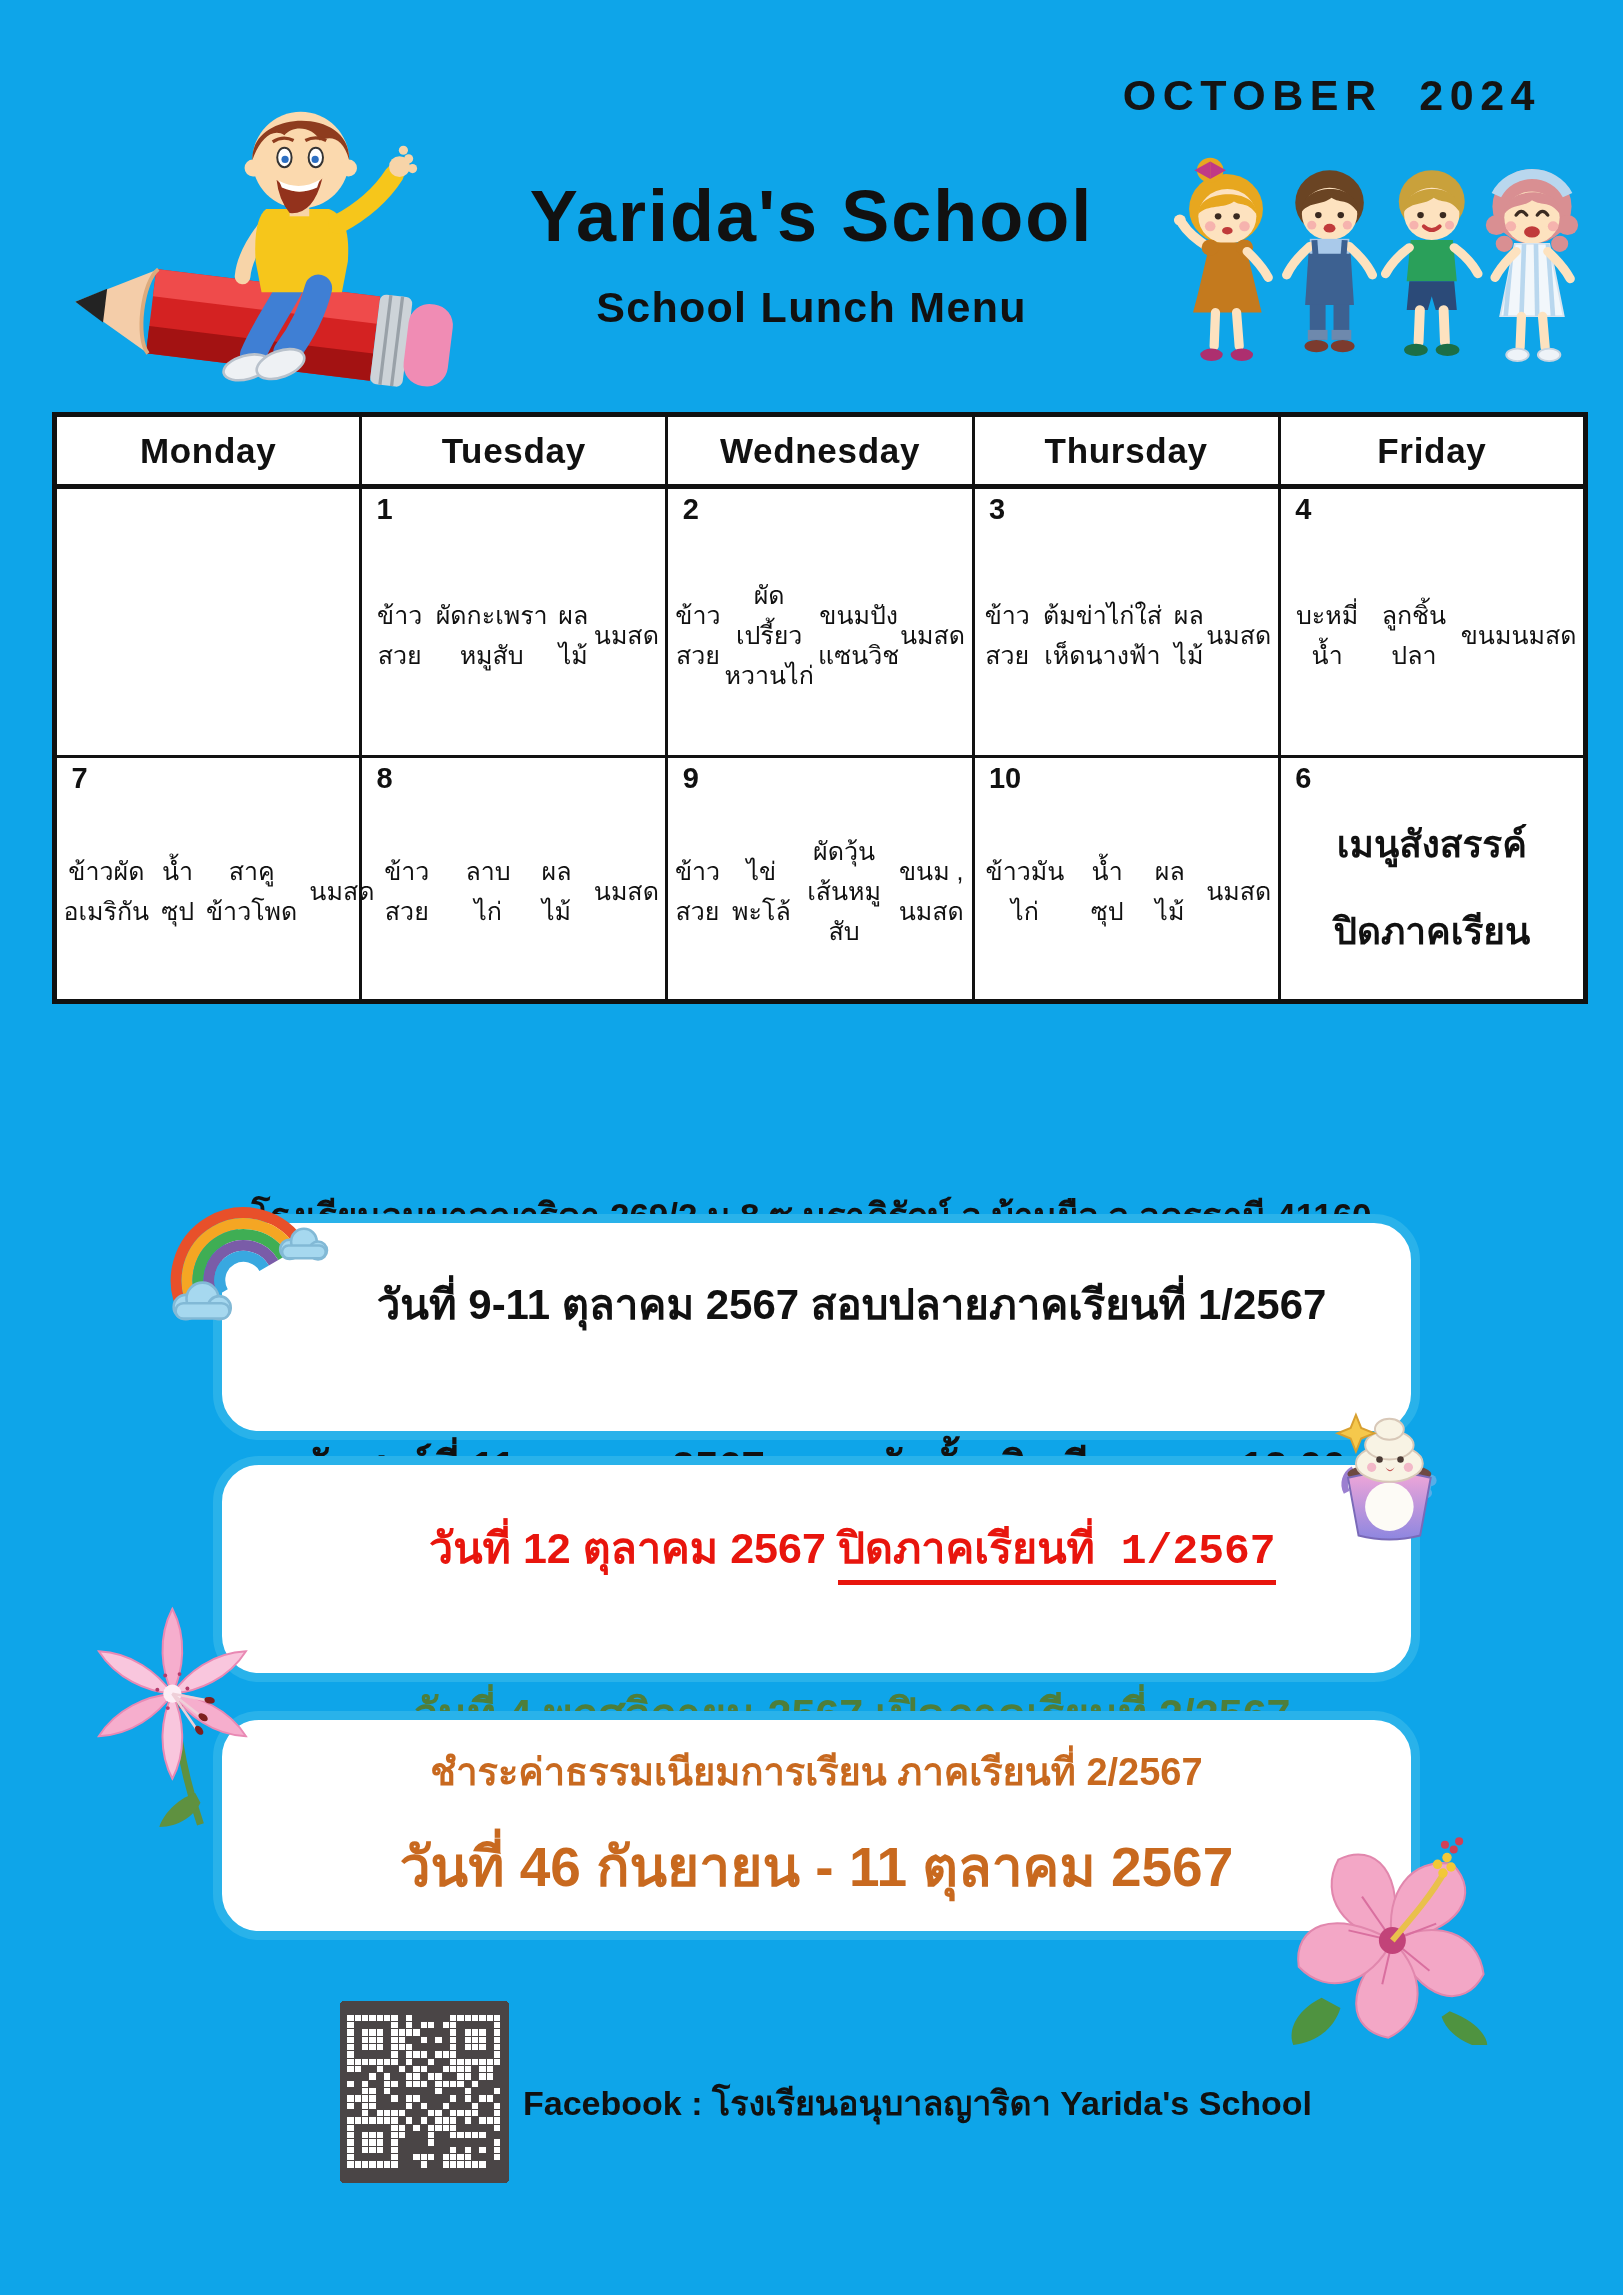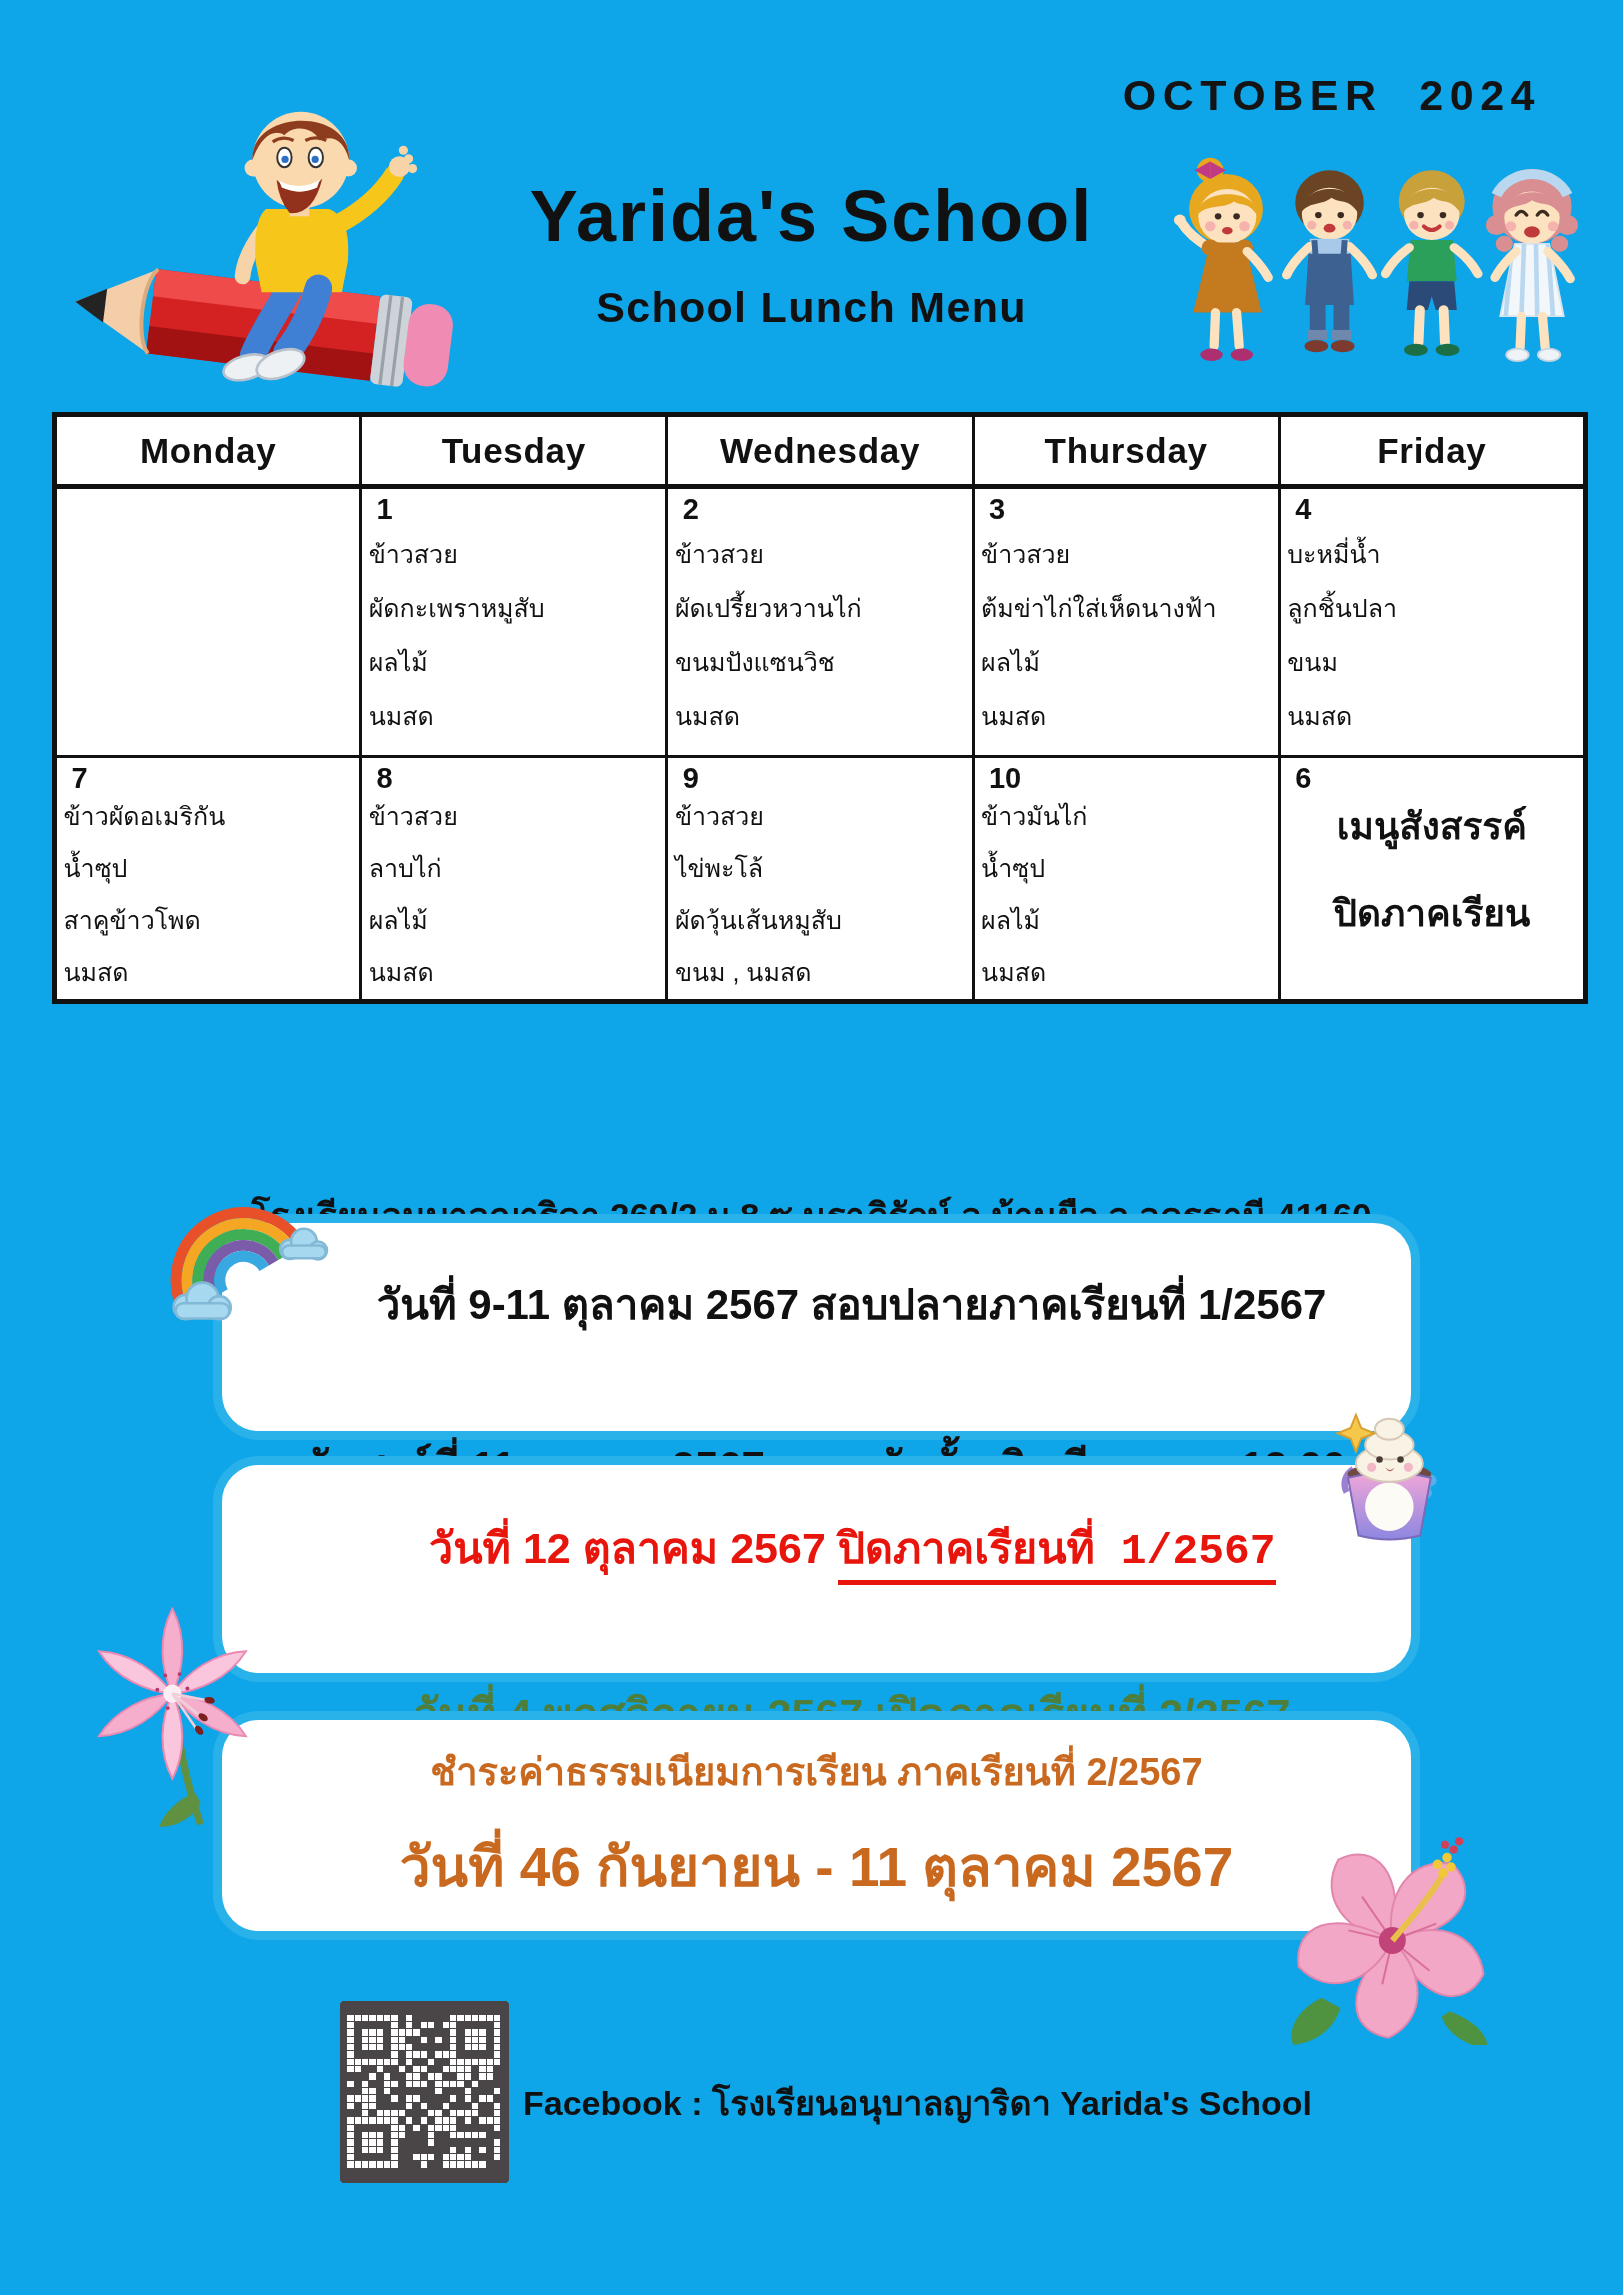--- a/index.html
+++ b/index.html
@@ -16,24 +16,24 @@
   .pencil-art{position:absolute;left:36px;top:75px;width:438px;height:314px;}
   .kids-art{position:absolute;left:1168px;top:149px;width:422px;height:262px;}
 
   table.menu{position:absolute;left:52px;top:412px;width:1536px;border-collapse:collapse;
              table-layout:fixed;background:#fff;border:5.9px solid #111;}
   table.menu th{border:3.3px solid #111;border-bottom:5.9px solid #111;height:65px;
                 font-size:35px;font-weight:700;letter-spacing:0.7px;}
   table.menu td{border:3.3px solid #111;vertical-align:top;padding:3.9px 6.5px 0 6.5px;}
   tr.w1 td{height:262px;} tr.w2 td{height:237px;}
   .date{font-size:29px;font-weight:600;text-align:left;padding-left:7.9px;height:34px;}
-  .items{display:flex;flex-direction:column;justify-content:space-around;align-items:flex-start;
+  .items{display:flex;flex-direction:row;justify-content:space-around;align-items:center;
          font-size:25px;font-weight:500;text-align:center;}
   tr.w1 .items{height:216px;} tr.w2 .items{height:190px;gap:12px;}
-  .special{display:flex;flex-direction:column;justify-content:flex-start;align-items:center;
+  .special{display:flex;flex-direction:column;justify-content:center;align-items:center;
            gap:28px;height:183px;font-size:37px;font-weight:700;text-align:center;}
 
   .address{position:absolute;top:1071px;left:0;width:100%;text-align:center;
            font-size:35px;font-weight:700;line-height:1.65;white-space:pre;}
 
   .notice{position:absolute;left:213px;width:1207px;border:9.2px solid #29b2ea;border-radius:46px;
           background:#fff;box-sizing:border-box;display:flex;flex-direction:column;
           justify-content:space-evenly;align-items:center;text-align:center;}
   .notice .line{white-space:pre;}
   #box1{top:1214px;height:226px;font-size:42px;font-weight:700;}

